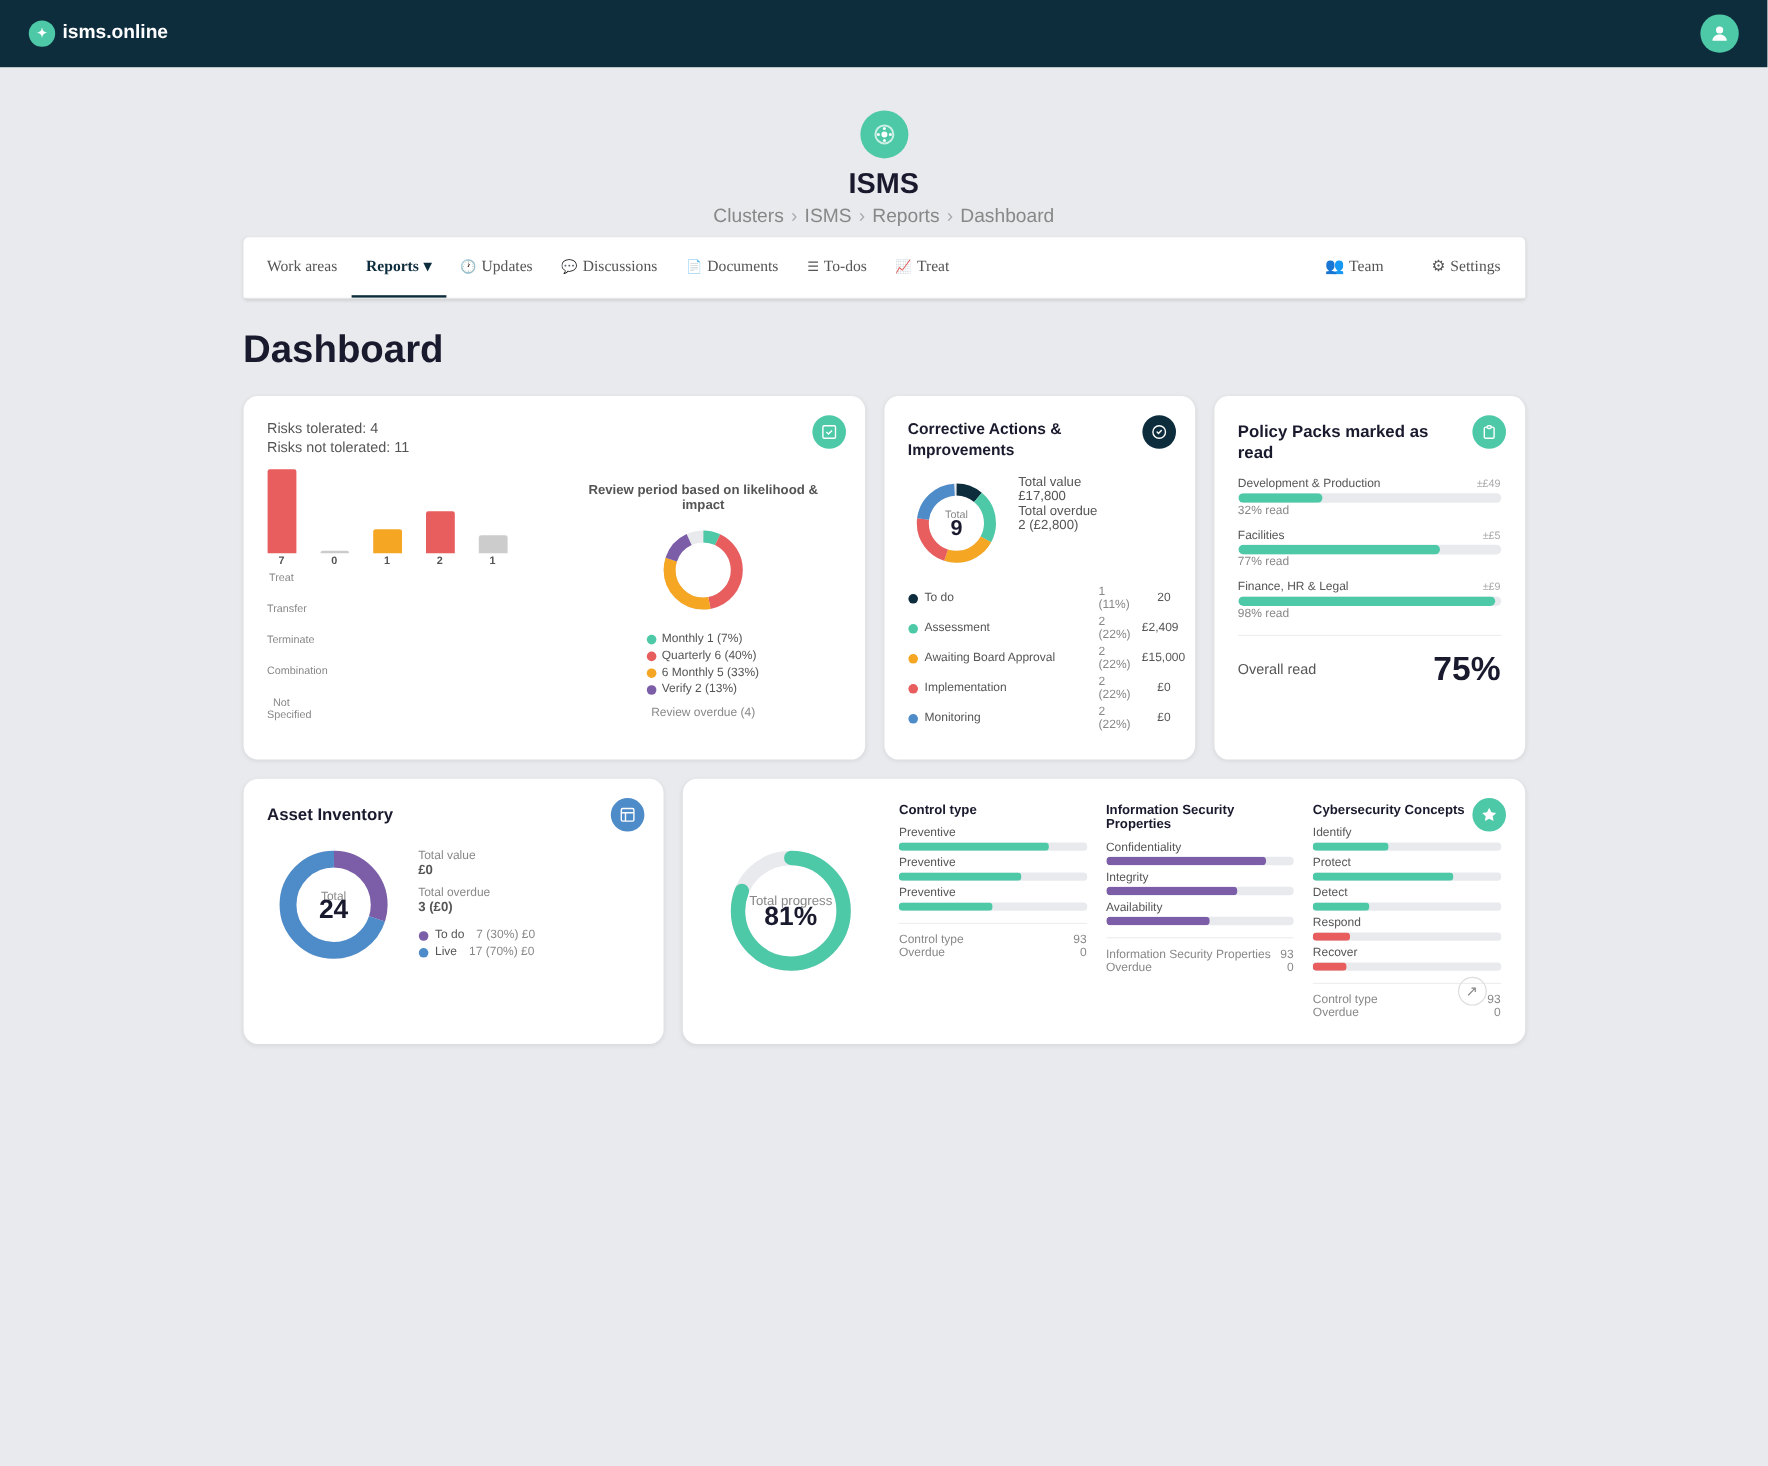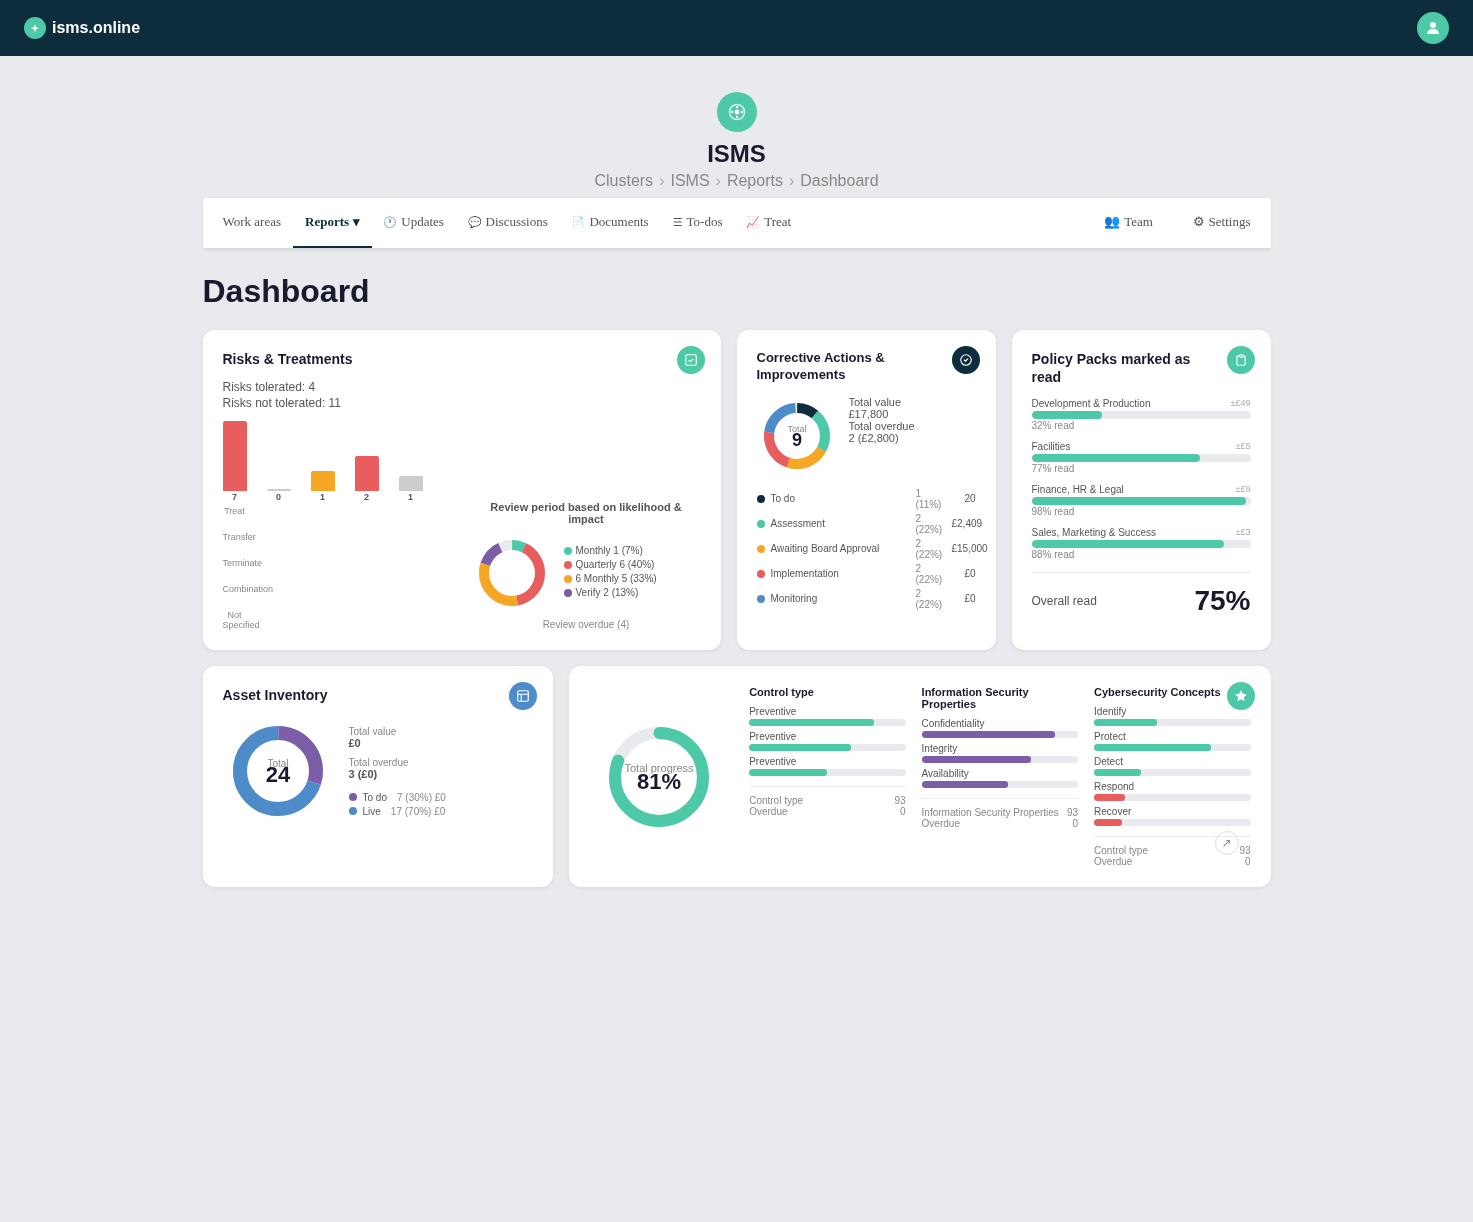--- a/index.html
+++ b/index.html
@@ -46,21 +46,21 @@
     .bar-chart-bars { display: flex; align-items: flex-end; gap: 8px; height: 80px; margin-bottom: 4px; }
     .bar-group { display: flex; flex-direction: column; align-items: center; gap: 1px; }
     .bar { width: 24px; border-radius: 2px 2px 0 0; }
     .bar.red { background: #e85d5d; }
     .bar.orange { background: #f5a623; }
     .bar.gray { background: #ccc; }
     .bar-num { font-size: 9px; color: #555; font-weight: 600; }
 
     .donut-section { flex: 1; }
     .donut-title { font-size: 11px; font-weight: 600; color: #555; margin-bottom: 8px; text-align: center; }
-    .donut-wrapper { display: flex; align-items: center; gap: 12px; }
+    .donut-wrapper { display: flex; align-items: center; gap: 12px; flex-direction: column; }
     .donut-svg { flex-shrink: 0; }
     .legend { font-size: 10px; color: #555; }
     .legend-item { display: flex; align-items: center; gap: 4px; margin-bottom: 3px; }
     .legend-dot { width: 8px; height: 8px; border-radius: 50%; flex-shrink: 0; }
     .review-overdue { font-size: 10px; color: #888; margin-top: 6px; text-align: center; }
     .corrective-content { display: flex; gap: 12px; align-items: flex-start; }
     .corrective-stats { font-size: 11px; color: #555; }
     .corrective-table { margin-top: 12px; font-size: 10px; }
     .corrective-table-row { display: flex; align-items: center; gap: 6px; margin-bottom: 3px; }
     .status-dot { width: 8px; height: 8px; border-radius: 50%; flex-shrink: 0; }
@@ -186,21 +186,20 @@
         </div>
       </div>
     </div>
   </div>
 
   <h1 class="page-title">Dashboard</h1>
 
   <div style="display:grid; grid-template-columns: 2fr 1fr 1fr; gap:16px; margin-bottom:16px;">
 
     <div class="card">
-      <div class="card-title">Risks &amp; Treatments</div>
       <div class="card-icon teal">
         <svg width="14" height="14" viewBox="0 0 24 24" fill="white">
             <rect x="3" y="3" width="18" height="18" rx="2" fill="none" stroke="white" stroke-width="2"></rect>
             <path d="M8 12l3 3 5-5" stroke="white" stroke-width="2" fill="none"></path>
           </svg>
       </div>
       <div class="risks-stats">
         <p>Risks tolerated: 4</p>
         <p>Risks not tolerated: 11</p>
       </div>
@@ -378,30 +377,20 @@
       </div>
       <div class="policy-bar-row">
         <div class="policy-bar-label">
             <span>Finance, HR &amp; Legal</span>
             <span style="color:#aaa; font-size:9px"> ±£9</span>
           </div>
         <div class="policy-bar-track">
             <div class="policy-bar-fill" style="width:98%"></div>
           </div>
         <div class="policy-bar-pct">98% read</div>
-      </div>
-      <div class="policy-bar-row">
-        <div class="policy-bar-label">
-            <span>Sales, Marketing &amp; Success</span>
-            <span style="color:#aaa; font-size:9px"> ±£3</span>
-          </div>
-        <div class="policy-bar-track">
-            <div class="policy-bar-fill" style="width:88%"></div>
-          </div>
-        <div class="policy-bar-pct">88% read</div>
       </div>
 
       <div class="overall-read">
         <span class="overall-label">Overall read</span>
         <span class="overall-value">75%</span>
       </div>
     </div>
   </div>
 
   <div class="dashboard-grid-bottom">

